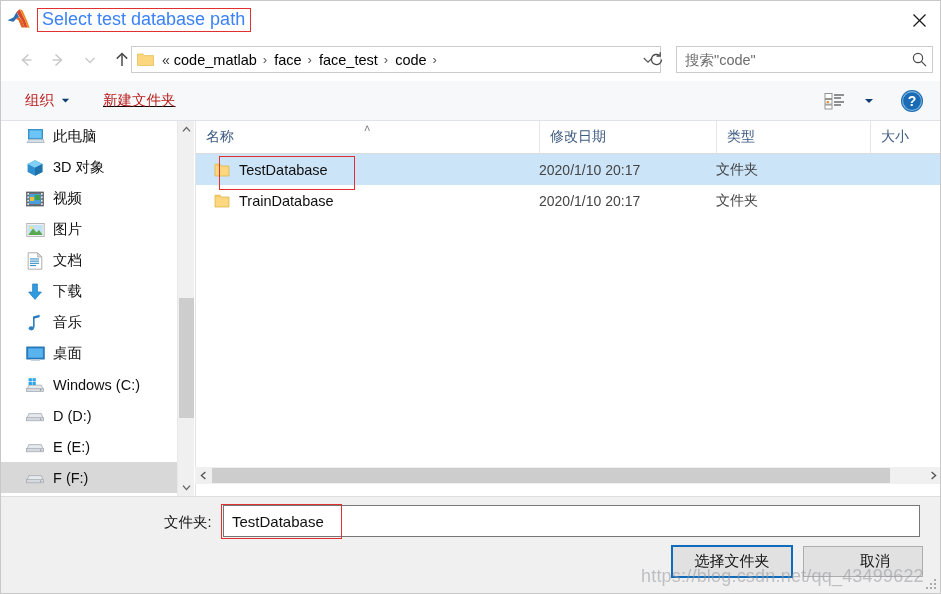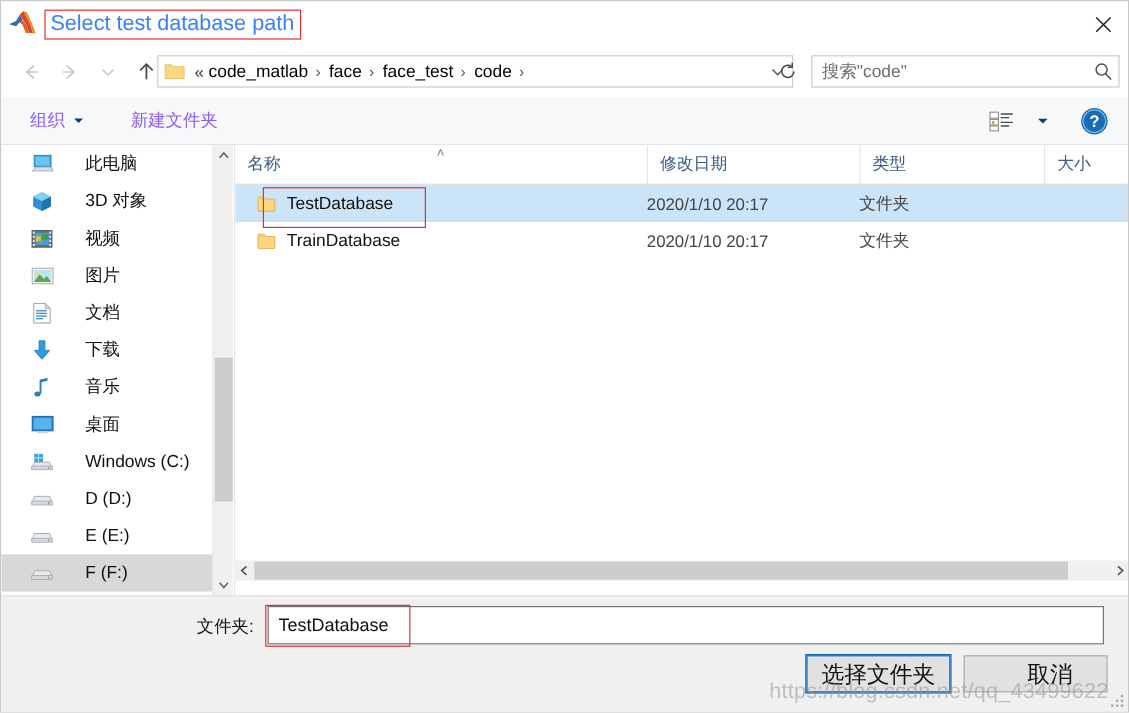--- a/index.html
+++ b/index.html
@@ -109,39 +109,39 @@
     position: absolute; left: 0; top: 80px;
     width: 941px; height: 40px;
     background: #f7f8fa;
     border-bottom: 1px solid #dfe3e8;
     display: flex; align-items: center;
   }
   .tb-item {
     display: flex; align-items: center; height: 28px;
     padding: 0 7px; cursor: default;
   }
-  .tb-label { font-size: 14.5px; color: #8b5cf6; white-space: nowrap; }
+  .tb-label { font-size: 14.5px; color: #b91c1c; white-space: nowrap; }
   #tb-organize { margin-left: 17px; }
-  #tb-newfolder { margin-left: 25px; }
+  #tb-newfolder { margin-left: 19px; text-decoration: underline; }
   .tb-caret { margin-left: 7px; display: flex; }
   #tb-right { position: absolute; right: 0; top: 0; height: 40px; display: flex; align-items: center; }
   #view-options { display:flex; align-items:center; padding: 0 4px; cursor: default; }
   #view-caret { margin-left: 10px; display:flex; padding: 0 4px; cursor: default;}
   #help-btn { margin-left: 22px; margin-right: 18px; display: flex; cursor: default; }
 
   
   #sidebar {
     position: absolute; left: 0; top: 120px;
     width: 176px; height: 375px;
     background: #ffffff;
     overflow: hidden;
   }
   .side-item {
     display: flex; align-items: center; height: 31px;
-    padding-left: 22px; cursor: default; white-space: nowrap; gap: 18px;
+    padding-left: 22px; cursor: default; white-space: nowrap;
   }
   .side-item.sel { background: #d8d8d8; }
   .side-icon { width: 24px; flex: none; display: flex; align-items: center; justify-content: center; margin-right: 6px; }
   .side-label { font-size: 14.5px; color: #101010; }
 
   #side-scrollbar {
     position: absolute; left: 176px; top: 120px;
     width: 17px; height: 375px;
     background: #f0f0f0;
     border-left: 1px solid #e8e8e8;
@@ -240,21 +240,21 @@
     cursor: default;
   }
   #btn-cancel {
     position: absolute; left: 802px; top: 545px;
     width: 120px; height: 31px;
     background: #e1e1e1; border: 1px solid #adadad;
     display: flex; align-items: center; justify-content: center;
     cursor: default;
     padding-left: 24px;
   }
-  .btn-label { font-size: 19px; color: #101010; }
+  .btn-label { font-size: 15px; color: #101010; }
 
   
   .annot {
     position: absolute; border: 1.5px solid #e03030;
     pointer-events: none; z-index: 40;
   }
   #annot-row { left: 218px; top: 155px; width: 136px; height: 34px; }
   #annot-input { left: 220px; top: 503px; width: 121px; height: 35px; }
   #watermark {
     position: absolute; left: 640px; top: 565px;

